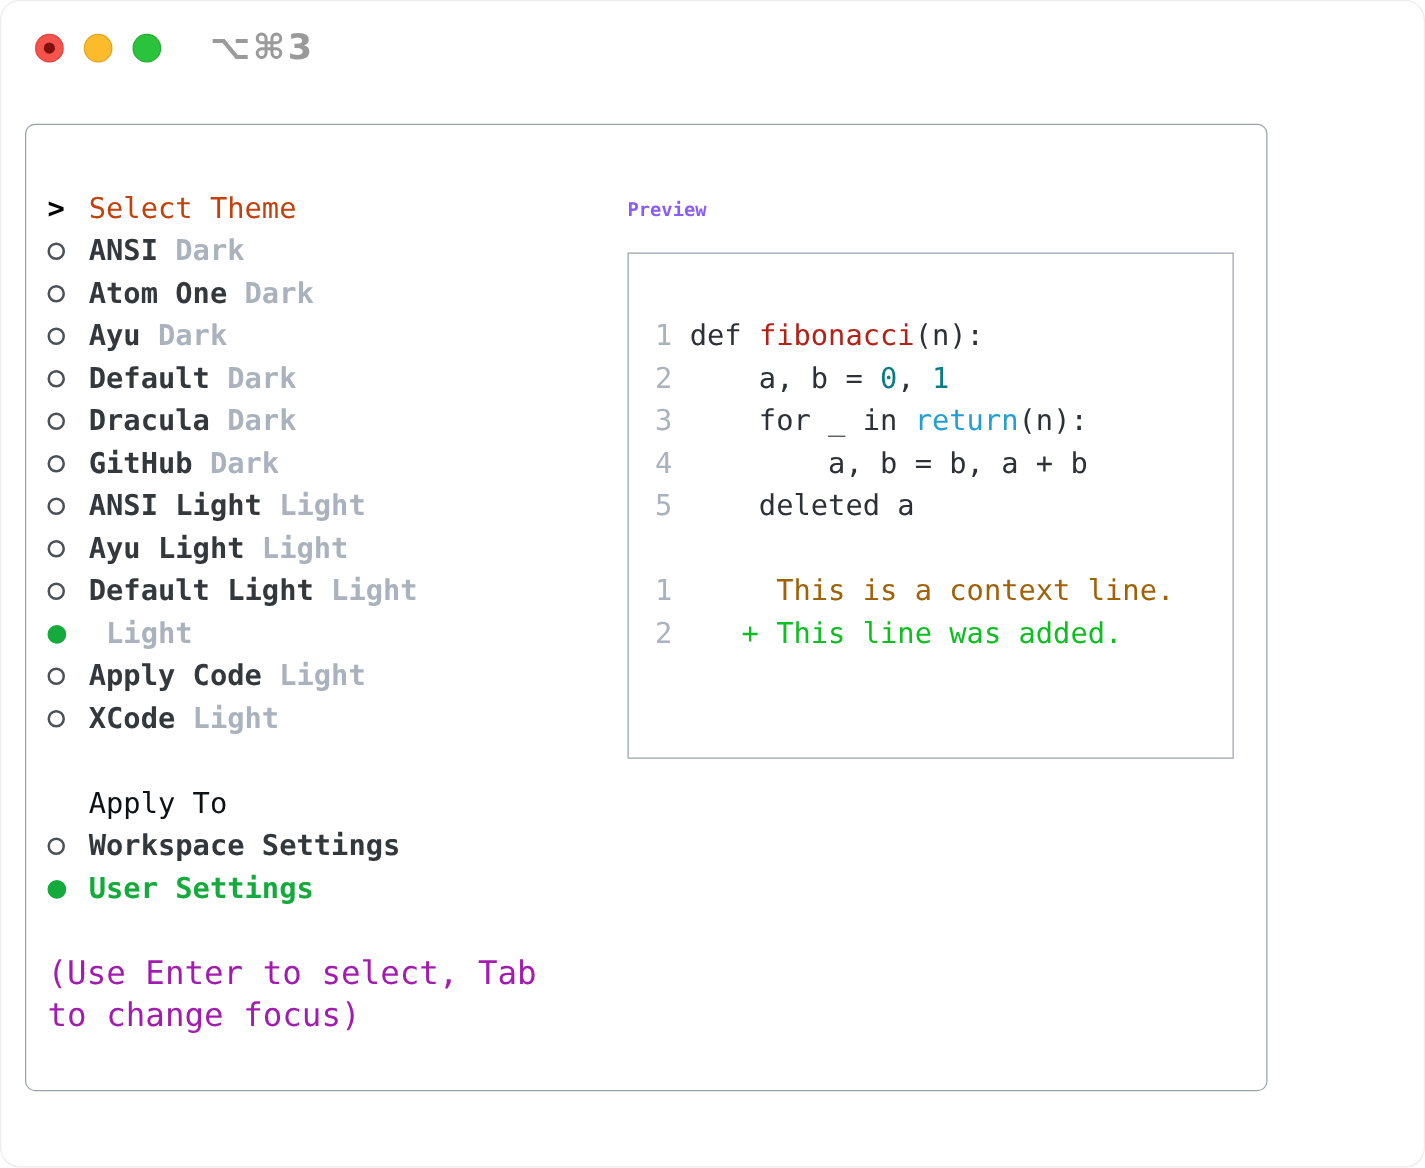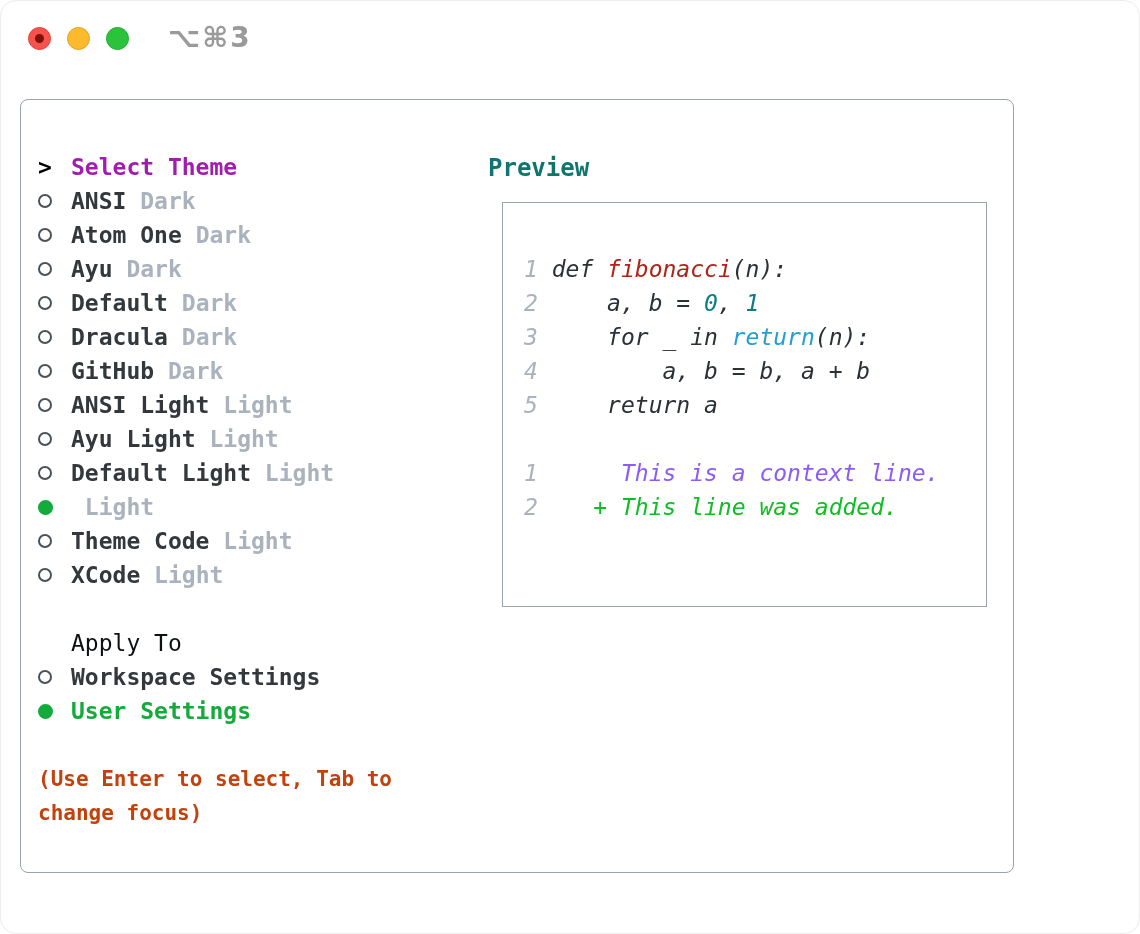--- a/index.html
+++ b/index.html
@@ -16,41 +16,41 @@
   .wtitle{position:absolute;left:167px;top:20px;font-family:"DejaVu Sans","Liberation Sans",sans-serif;font-size:28px;font-weight:700;color:#9a9a9a;letter-spacing:2px;}
 
   
   .panel{position:absolute;left:19px;top:98px;width:994px;height:774px;border:1.5px solid #9aa2ac;border-radius:8px;box-sizing:border-box;background:#fff;}
 
   
   .left-col{position:absolute;left:17px;top:50px;width:432px;font-size:23px;line-height:34px;color:#33383d;}
   .row{display:flex;align-items:center;height:34px;white-space:pre;}
   .slot{width:33px;flex:none;display:flex;align-items:center;}
   .arrow{font-weight:700;color:#000;}
-  .hdr{font-weight:700;color:#a21caf;}
+  .hdr{font-weight:400;color:#c2410c;}
   .circle{width:14px;height:14px;border:2px solid #4a5157;border-radius:50%;box-sizing:border-box;}
   .circle.filled{background:#14aa3c;border-color:#14aa3c;width:15px;height:15px;}
   .nm{color:#33383d;font-weight:bold;}
   .nm.sel{color:#14aa3c;}
   .vr{color:#a9b2bd;font-weight:bold;}
   .apply-hdr{color:#0d1114;}
   .spacer{height:34px;}
-  .hint{margin-top:0;width:400px;color:#c2410c;font-size:21px;line-height:34px;font-weight:bold;}
+  .hint{margin-top:0;width:400px;color:#a21caf;font-size:26px;line-height:34px;}
 
   
-  .preview-title{position:absolute;left:467px;top:51px;height:34px;line-height:34px;font-size:24px;font-weight:700;color:#0f766e;}
+  .preview-title{position:absolute;left:481px;top:51px;height:34px;line-height:34px;font-size:15px;font-weight:700;color:#8b5cf6;}
   .preview-box{position:absolute;left:481px;top:102px;width:485px;height:405px;border:1.5px solid #9aa2ac;box-sizing:border-box;background:#fff;}
   #code-block{padding:49px 0 0 21px;font-size:23px;line-height:34px;}
-  .cl{height:34px;white-space:pre;font-style:italic;}
+  .cl{height:34px;white-space:pre;}
   .ln{color:#a9b2bd;}
   .seg-code{color:#2b3136;}
   .seg-func{color:#b12318;}
   .seg-num{color:#0b7c85;}
   .seg-builtin{color:#219fd5;}
-  .seg-context{color:#8b5cf6;}
+  .seg-context{color:#a16207;}
   .seg-deleted{color:#d23b2a;}
   .seg-added{color:#0fbe23;}
 </style>
 </head>
 <body>
 
 <div class="window">
 
   <div class="titlebar">
     <span class="light red">
@@ -73,21 +73,21 @@
           <div class="row"><span class="slot"><span class="circle"></span></span><span class="nm">ANSI</span><span class="vr"> Dark</span></div>
           <div class="row"><span class="slot"><span class="circle"></span></span><span class="nm">Atom One</span><span class="vr"> Dark</span></div>
           <div class="row"><span class="slot"><span class="circle"></span></span><span class="nm">Ayu</span><span class="vr"> Dark</span></div>
           <div class="row"><span class="slot"><span class="circle"></span></span><span class="nm">Default</span><span class="vr"> Dark</span></div>
           <div class="row"><span class="slot"><span class="circle"></span></span><span class="nm">Dracula</span><span class="vr"> Dark</span></div>
           <div class="row"><span class="slot"><span class="circle"></span></span><span class="nm">GitHub</span><span class="vr"> Dark</span></div>
           <div class="row"><span class="slot"><span class="circle"></span></span><span class="nm">ANSI Light</span><span class="vr"> Light</span></div>
           <div class="row"><span class="slot"><span class="circle"></span></span><span class="nm">Ayu Light</span><span class="vr"> Light</span></div>
           <div class="row"><span class="slot"><span class="circle"></span></span><span class="nm">Default Light</span><span class="vr"> Light</span></div>
           <div class="row"><span class="slot"><span class="circle filled"></span></span><span class="vr"> Light</span></div>
-          <div class="row"><span class="slot"><span class="circle"></span></span><span class="nm">Theme Code</span><span class="vr"> Light</span></div>
+          <div class="row"><span class="slot"><span class="circle"></span></span><span class="nm">Apply Code</span><span class="vr"> Light</span></div>
           <div class="row"><span class="slot"><span class="circle"></span></span><span class="nm">XCode</span><span class="vr"> Light</span></div>
         </div>
 
       <div class="row spacer"></div>
 
       <div class="row">
         <span class="slot"></span>
         <span class="apply-hdr">Apply To</span>
       </div>
 
@@ -102,21 +102,21 @@
     </div>
 
     <div class="preview-title">Preview</div>
 
     <div class="preview-box">
       <div id="code-block">
           <div class="cl"><span class="ln">1</span><span class="seg-code"> def </span><span class="seg-func">fibonacci</span><span class="seg-code">(n):</span></div>
           <div class="cl"><span class="ln">2</span><span class="seg-code">     a, b = </span><span class="seg-num">0</span><span class="seg-code">, </span><span class="seg-num">1</span></div>
           <div class="cl"><span class="ln">3</span><span class="seg-code">     for _ in </span><span class="seg-builtin">return</span><span class="seg-code">(n):</span></div>
           <div class="cl"><span class="ln">4</span><span class="seg-code">         a, b = b, a + b</span></div>
-          <div class="cl"><span class="ln">5</span><span class="seg-code">     return a</span></div>
+          <div class="cl"><span class="ln">5</span><span class="seg-code">     deleted a</span></div>
           <div class="cl"><span class="ln"> </span></div>
           <div class="cl"><span class="ln">1</span><span class="seg-context">      This is a context line.</span></div>
           <div class="cl"><span class="ln">2</span><span class="seg-added">    + This line was added.</span></div>
         </div>
     </div>
 
   </div>
 </div>
 
 </body></html>

